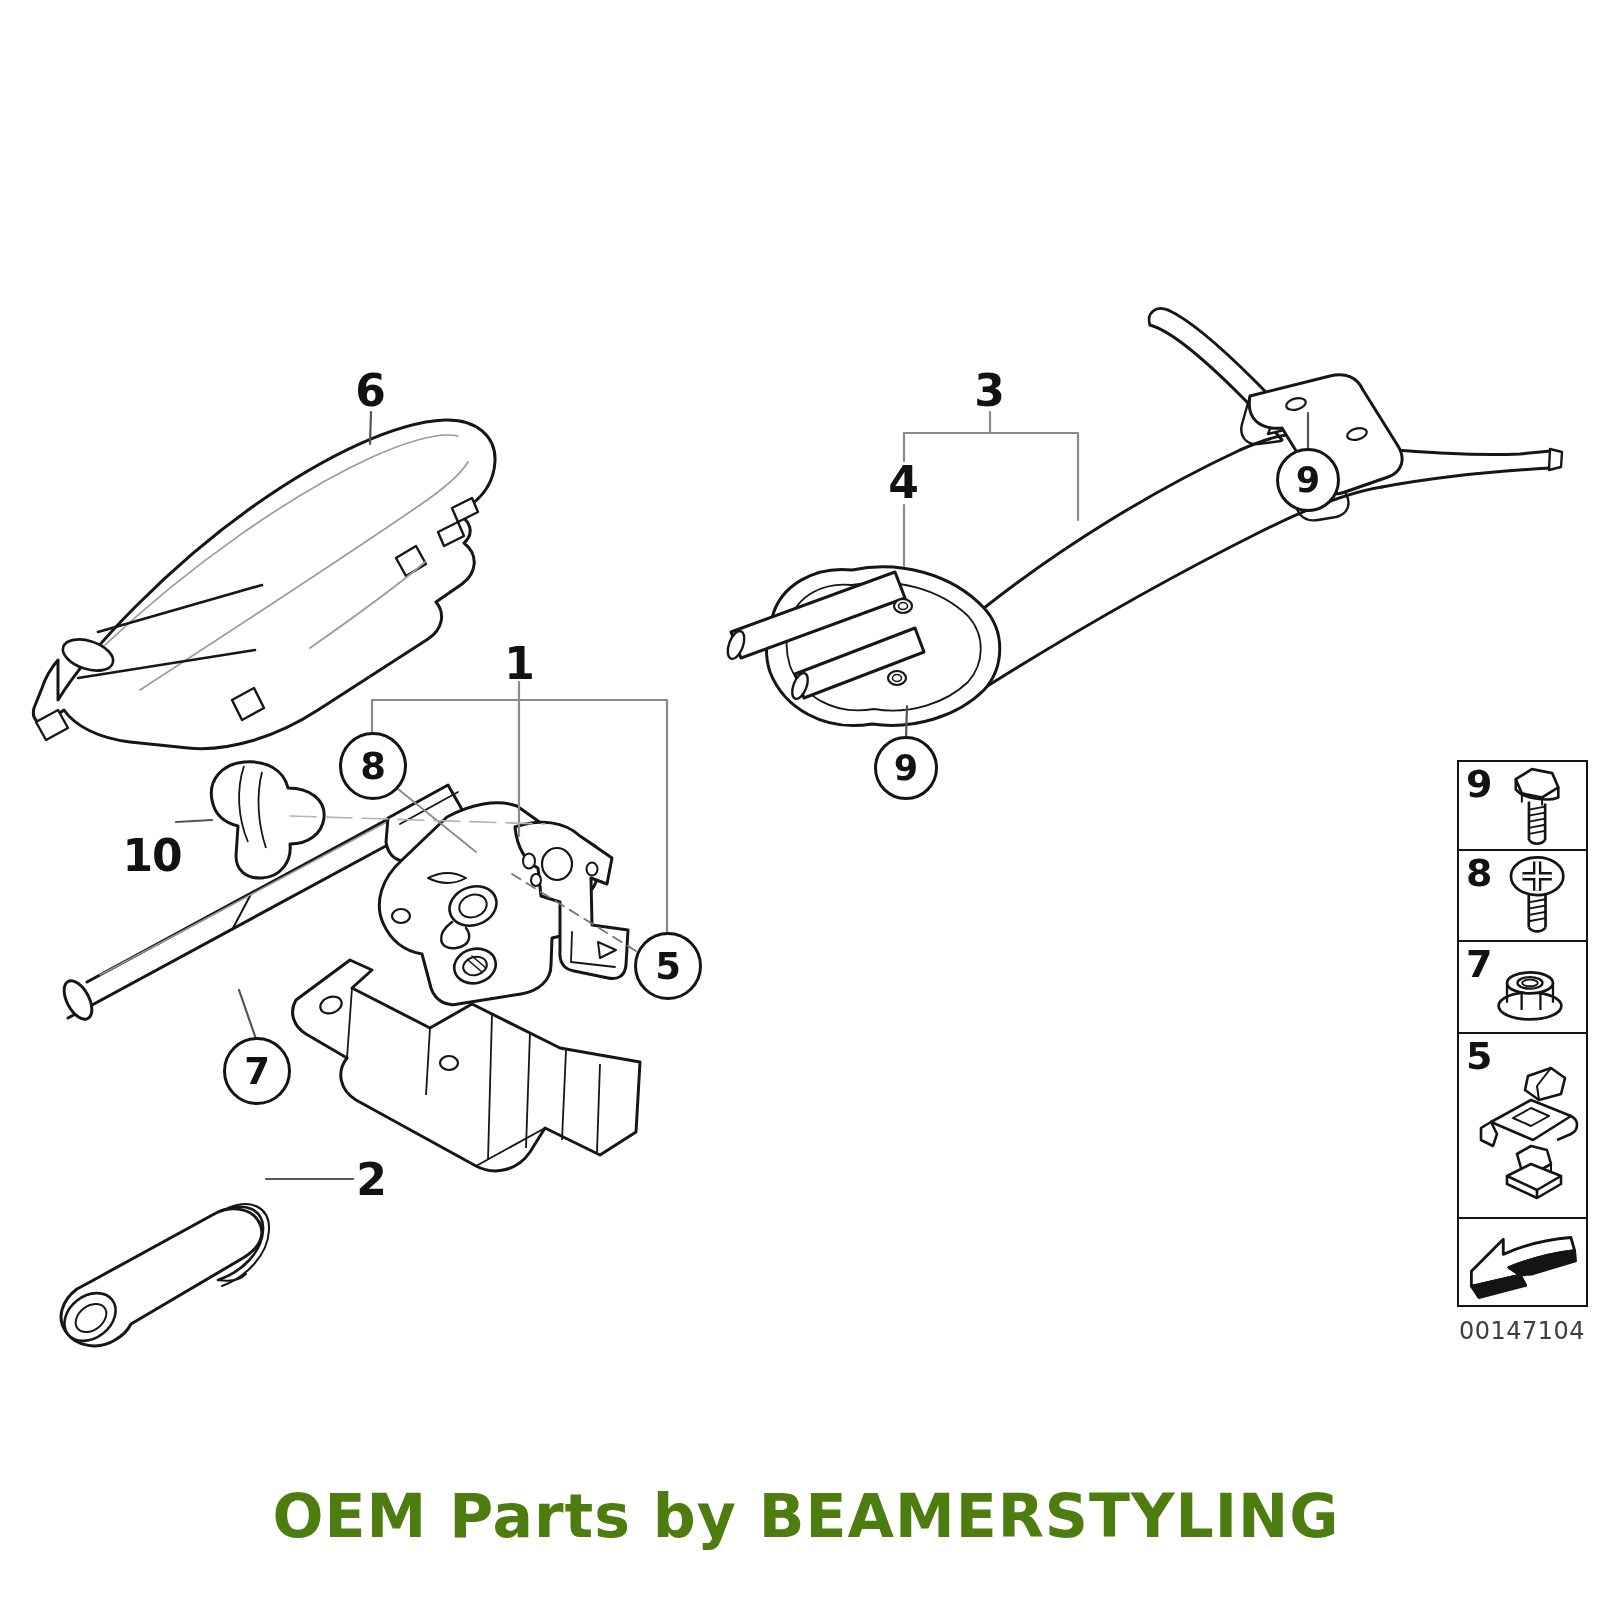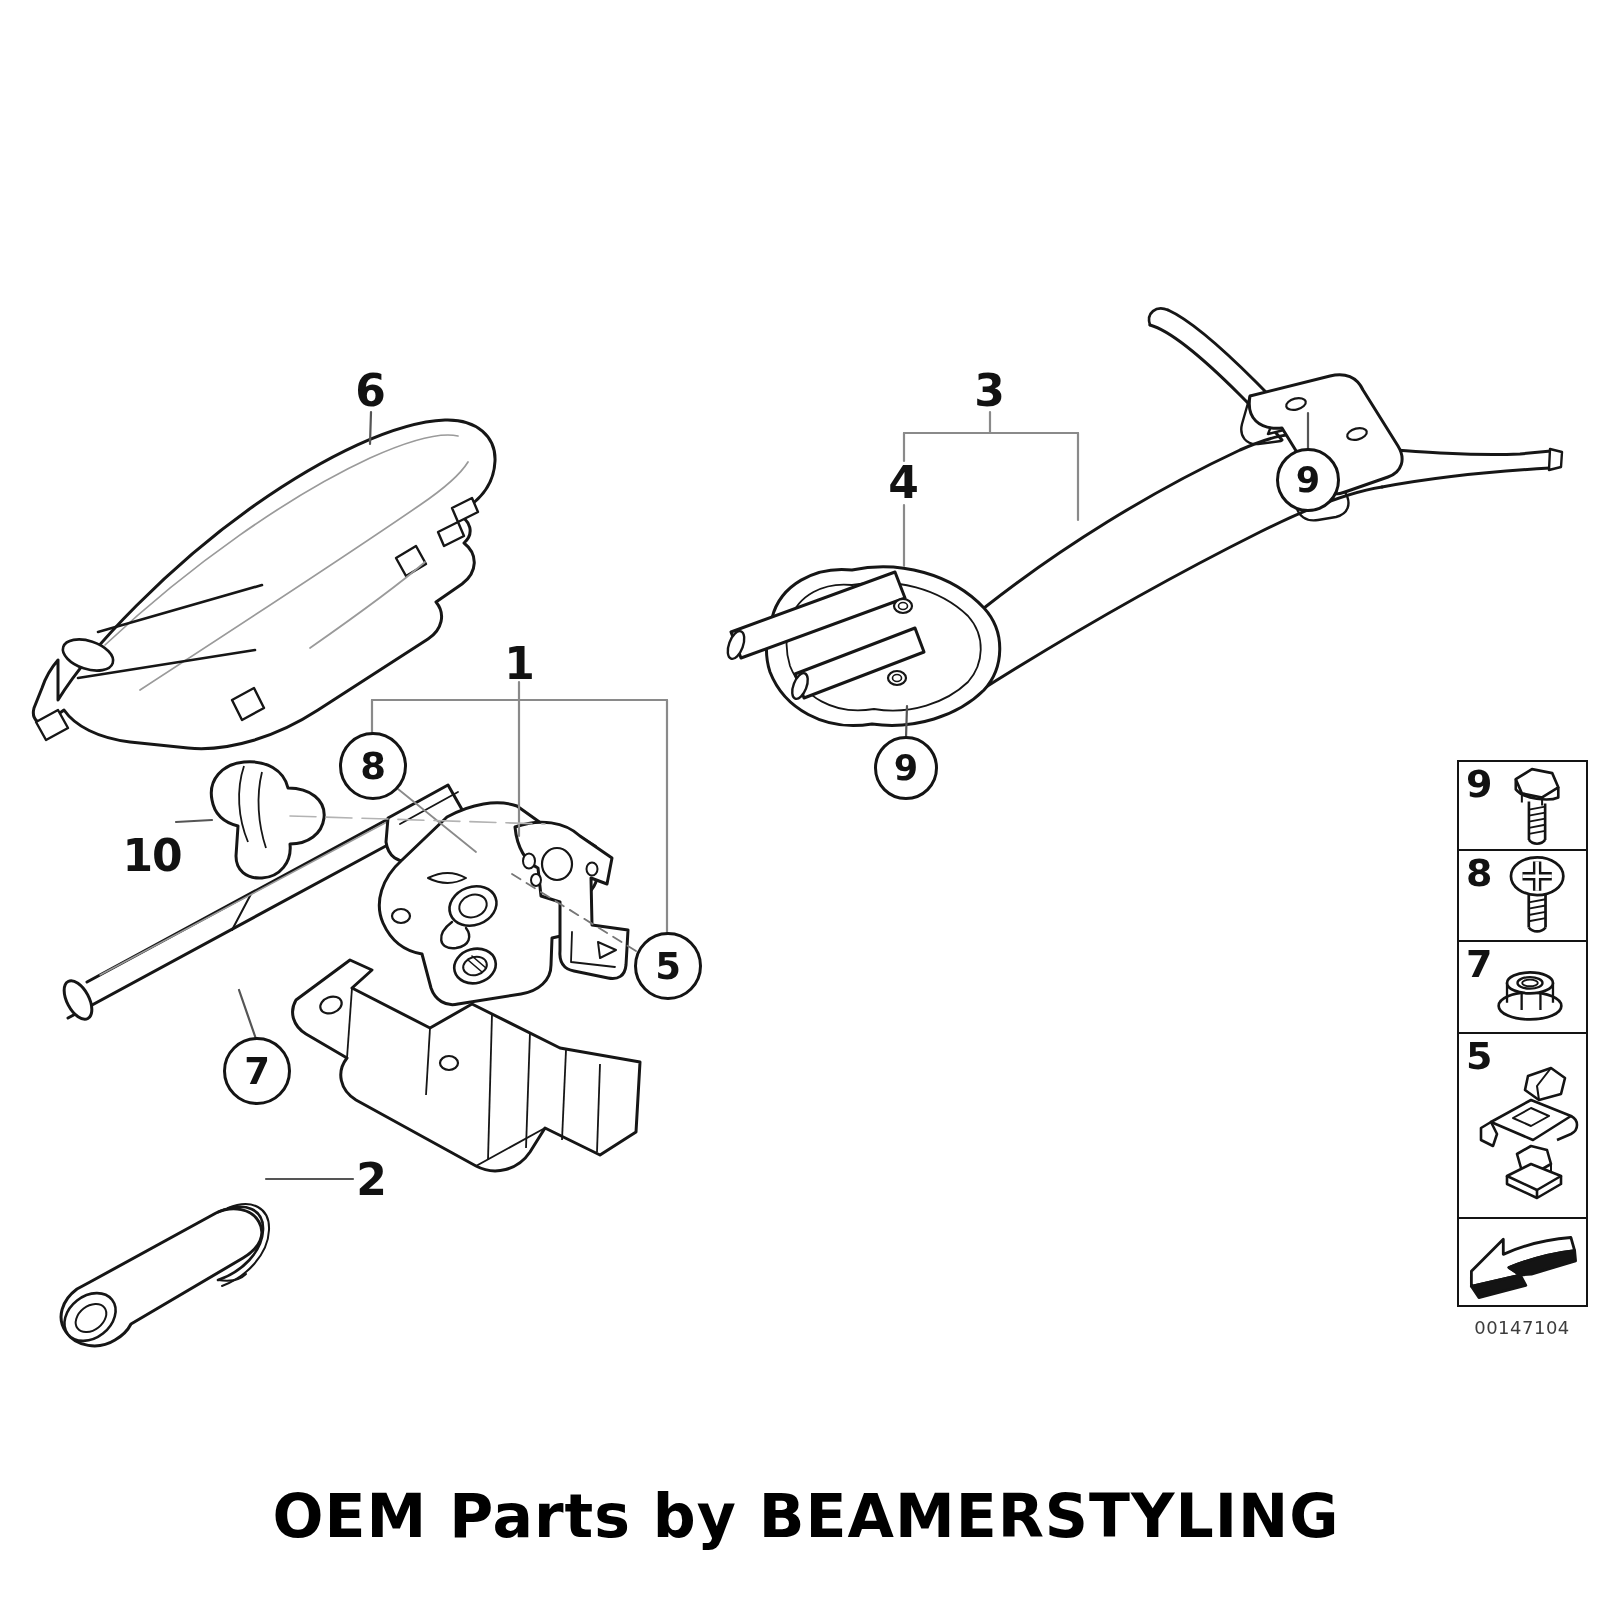--- a/index.html
+++ b/index.html
@@ -25,25 +25,25 @@
     box-sizing:border-box;border:2.5px solid #141414;background:#fff;
     position:relative;margin-top:-2.5px;display:flex;align-items:center;justify-content:center;
   }
   .legend-box:first-child{margin-top:0;}
   .legend-num{
     position:absolute;top:1px;left:7px;font-size:38px;font-weight:bold;color:#121212;line-height:1.15;
   }
   .h91{height:91px}.h94{height:94px}.h188{height:188px}.h90{height:90px}
   .diagram-number{
     position:absolute;left:1452px;top:1317px;width:140px;text-align:center;
-    font-size:18px;color:#3d3d3d;letter-spacing:0.5px;
+    font-size:24px;color:#3d3d3d;letter-spacing:0.5px;
   }
   .watermark{
     position:absolute;left:806px;top:1516px;transform:translate(-50%,-50%);
-    font-size:60px;font-weight:bold;color:#000000;white-space:nowrap;letter-spacing:1px;
+    font-size:60px;font-weight:bold;color:#4d7c0f;white-space:nowrap;letter-spacing:1px;
     user-select:none;
   }
 </style>
 </head>
 <body>
 
 <svg id="art" viewBox="0 0 1600 1600">
 
   <g fill="#ffffff" stroke="#161616" stroke-width="3" stroke-linejoin="round" stroke-linecap="round">
     <path d="M 58,700 C 90,648 170,565 255,505 C 325,456 395,422 445,420 C 477,419 496,437 495,461

